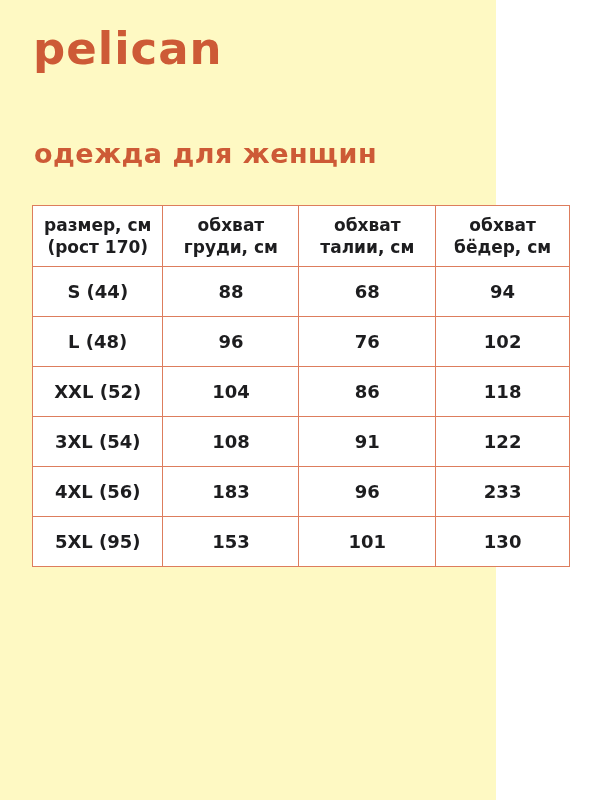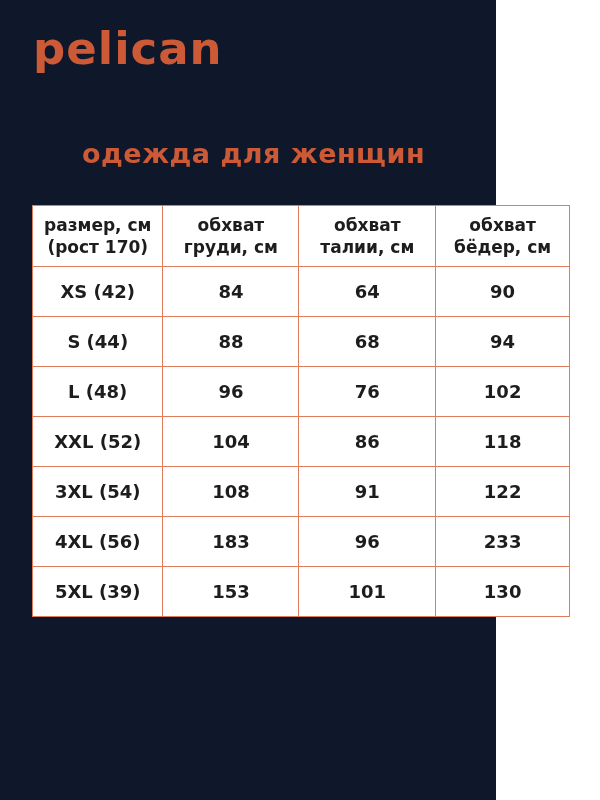--- a/index.html
+++ b/index.html
@@ -7,40 +7,39 @@
     width: 600px;
     height: 800px;
     background: #ffffff;
     font-family: "DejaVu Sans", "Liberation Sans", sans-serif;
     overflow: hidden;
   }
   .page {
     position: relative;
     width: 496px;
     height: 800px;
-    background: #0f172a;
+    background: #fef9c3;
   }
   .logo {
     position: absolute;
     left: 33px;
     top: 22px;
     font-size: 45px;
     font-weight: bold;
     color: #cd5a36;
     letter-spacing: 1px;
   }
   .subtitle {
     position: absolute;
     left: 34px;
     top: 138px;
     font-size: 27px;
     font-weight: bold;
     color: #cd5a36;
     letter-spacing: 0.5px;
-    margin-left: 48px;
   }
   table.size-table {
     position: absolute;
     left: 32px;
     top: 205px;
     width: 538px;
     border-collapse: collapse;
     table-layout: fixed;
   }
   table.size-table th,
@@ -90,26 +89,20 @@
           <th>обхват
 груди, см</th>
           <th>обхват
 талии, см</th>
           <th>обхват
 бёдер, см</th>
         </tr>
     </thead>
     <tbody>
         <tr>
-          <td>XS (42)</td>
-          <td>84</td>
-          <td>64</td>
-          <td>90</td>
-        </tr>
-        <tr>
           <td>S (44)</td>
           <td>88</td>
           <td>68</td>
           <td>94</td>
         </tr>
         <tr>
           <td>L (48)</td>
           <td>96</td>
           <td>76</td>
           <td>102</td>
@@ -126,21 +119,21 @@
           <td>91</td>
           <td>122</td>
         </tr>
         <tr>
           <td>4XL (56)</td>
           <td>183</td>
           <td>96</td>
           <td>233</td>
         </tr>
         <tr>
-          <td>5XL (39)</td>
+          <td>5XL (95)</td>
           <td>153</td>
           <td>101</td>
           <td>130</td>
         </tr>
       </tbody>
   </table>
 
 </div>
 
 </body></html>

